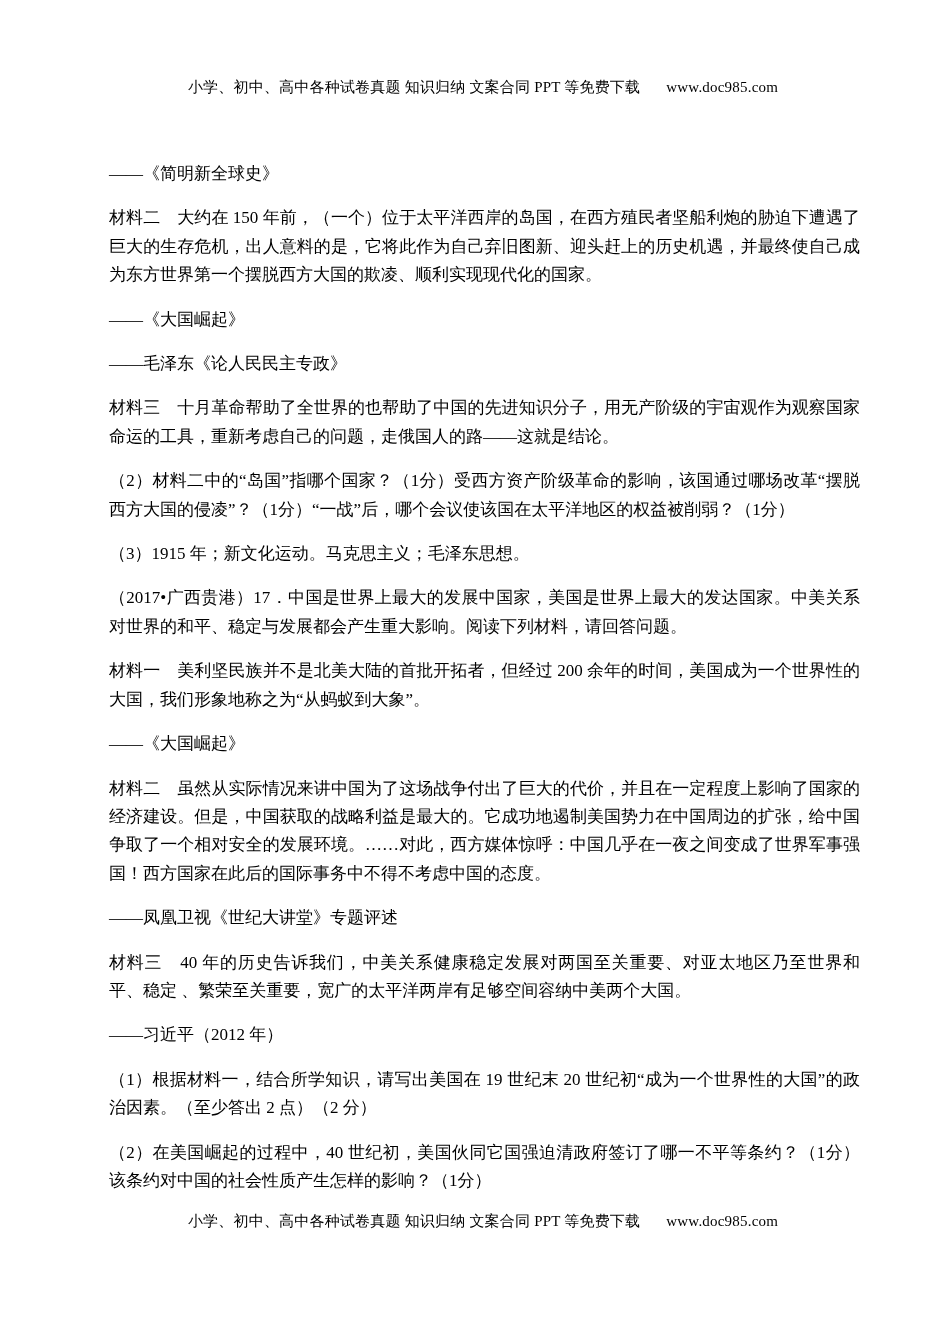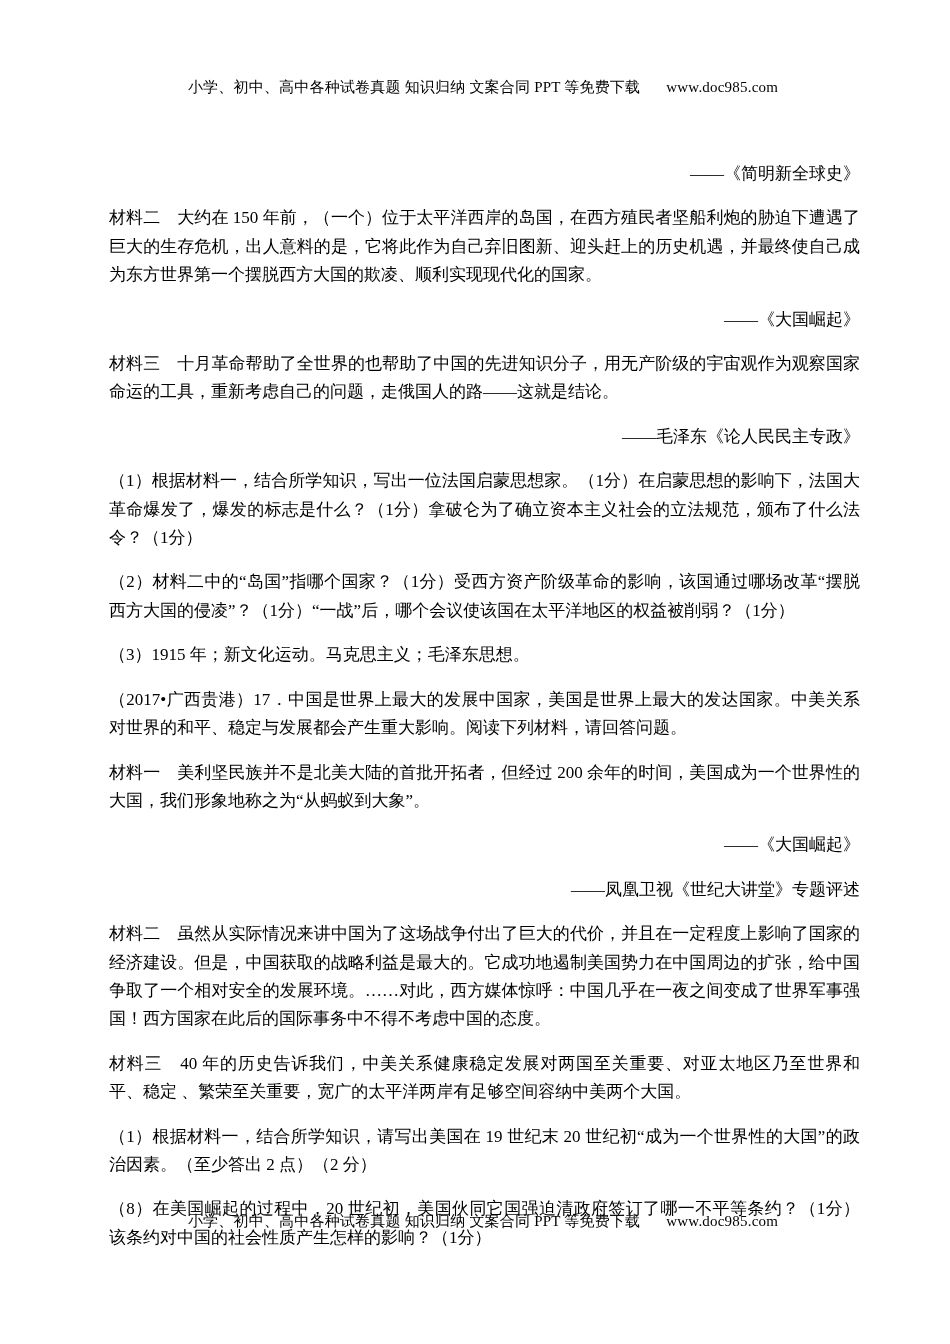--- a/index.html
+++ b/index.html
@@ -36,47 +36,47 @@
     position: absolute;
     top: 136px;
     left: 85px;
     width: 783px;
     font-size: 17px;
     line-height: 28.4px;
     text-align: justify;
     color: #000000;
   }
   .para { margin: 0; }
-  .para.right { text-align: right; }
+  .para.right { text-align: left; }
 </style>
 </head>
 <body>
 
 <div class="page">
 
   <div class="watermark top">
     <span>小学、初中、高中各种试卷真题 知识归纳 文案合同 PPT 等免费下载</span><span class="url">www.doc985.com</span>
   </div>
 
   <div class="content">
     <p class="para right">——《简明新全球史》</p>
     <p class="para">材料二　大约在 150 年前，（一个）位于太平洋西岸的岛国，在西方殖民者坚船利炮的胁迫下遭遇了巨大的生存危机，出人意料的是，它将此作为自己弃旧图新、迎头赶上的历史机遇，并最终使自己成为东方世界第一个摆脱西方大国的欺凌、顺利实现现代化的国家。</p>
     <p class="para right">——《大国崛起》</p>
+    <p class="para right">——毛泽东《论人民民主专政》</p>
     <p class="para">材料三　十月革命帮助了全世界的也帮助了中国的先进知识分子，用无产阶级的宇宙观作为观察国家命运的工具，重新考虑自己的问题，走俄国人的路——这就是结论。</p>
-    <p class="para right">——毛泽东《论人民民主专政》</p>
-    <p class="para">（1）根据材料一，结合所学知识，写出一位法国启蒙思想家。（1分）在启蒙思想的影响下，法国大革命爆发了，爆发的标志是什么？（1分）拿破仑为了确立资本主义社会的立法规范，颁布了什么法令？（1分）</p>
     <p class="para">（2）材料二中的“岛国”指哪个国家？（1分）受西方资产阶级革命的影响，该国通过哪场改革“摆脱西方大国的侵凌”？（1分）“一战”后，哪个会议使该国在太平洋地区的权益被削弱？（1分）</p>
     <p class="para">（3）1915 年；新文化运动。马克思主义；毛泽东思想。</p>
     <p class="para">（2017•广西贵港）17．中国是世界上最大的发展中国家，美国是世界上最大的发达国家。中美关系对世界的和平、稳定与发展都会产生重大影响。阅读下列材料，请回答问题。</p>
     <p class="para">材料一　美利坚民族并不是北美大陆的首批开拓者，但经过 200 余年的时间，美国成为一个世界性的大国，我们形象地称之为“从蚂蚁到大象”。</p>
     <p class="para right">——《大国崛起》</p>
+    <p class="para">材料二　虽然从实际情况来讲中国为了这场战争付出了巨大的代价，并且在一定程度上影响了国家的经济建设。但是，中国获取的战略利益是最大的。它成功地遏制美国势力在中国周边的扩张，给中国争取了一个相对安全的发展环境。……对此，西方媒体惊呼：中国几乎在一夜之间变成了世界军事强国！西方国家在此后的国际事务中不得不考虑中国的态度。</p>
     <p class="para right">——凤凰卫视《世纪大讲堂》专题评述</p>
-    <p class="para">材料二　虽然从实际情况来讲中国为了这场战争付出了巨大的代价，并且在一定程度上影响了国家的经济建设。但是，中国获取的战略利益是最大的。它成功地遏制美国势力在中国周边的扩张，给中国争取了一个相对安全的发展环境。……对此，西方媒体惊呼：中国几乎在一夜之间变成了世界军事强国！西方国家在此后的国际事务中不得不考虑中国的态度。</p>
     <p class="para">材料三　40 年的历史告诉我们，中美关系健康稳定发展对两国至关重要、对亚太地区乃至世界和平、稳定 、繁荣至关重要，宽广的太平洋两岸有足够空间容纳中美两个大国。</p>
+    <p class="para right">——习近平（2012 年）</p>
     <p class="para">（1）根据材料一，结合所学知识，请写出美国在 19 世纪末 20 世纪初“成为一个世界性的大国”的政治因素。（至少答出 2 点）（2 分）</p>
-    <p class="para">（8）在美国崛起的过程中，20 世纪初，美国伙同它国强迫清政府签订了哪一不平等条约？（1分）该条约对中国的社会性质产生怎样的影响？（1分）</p>
+    <p class="para">（2）在美国崛起的过程中，40 世纪初，美国伙同它国强迫清政府签订了哪一不平等条约？（1分）该条约对中国的社会性质产生怎样的影响？（1分）</p>
   </div>
 
   <div class="watermark bottom">
     <span>小学、初中、高中各种试卷真题 知识归纳 文案合同 PPT 等免费下载</span><span class="url">www.doc985.com</span>
   </div>
 
 </div>
 
 </body></html>

